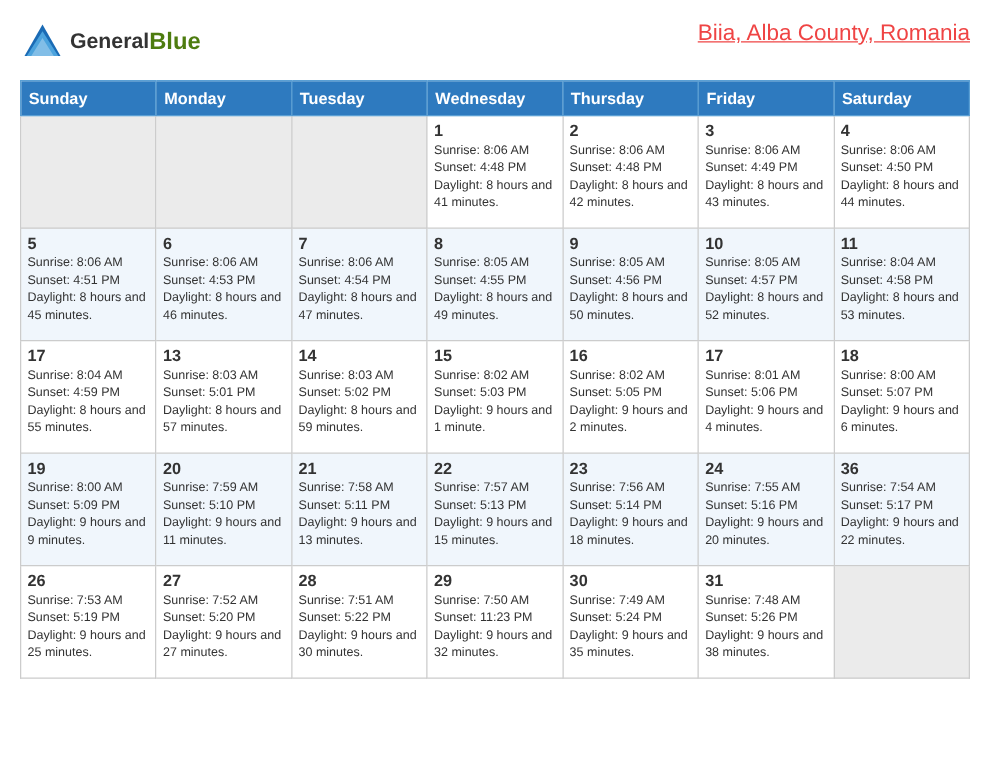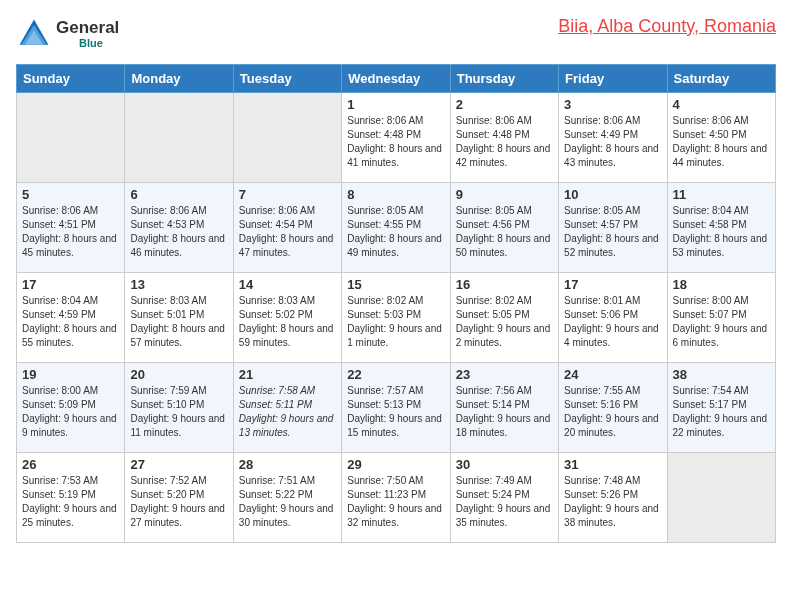--- a/index.html
+++ b/index.html
@@ -16,21 +16,21 @@
       align-items: flex-start;
       margin-bottom: 12px;
     }
     .logo {
       display: flex;
       align-items: center;
       gap: 4px;
     }
     .logo-text {
       display: flex;
-      flex-direction: column;
+      flex-direction: row;
       line-height: 1.1;
     }
     .logo-icon {
       width: 36px;
       height: 36px;
     }
     .title-block {
       text-align: right;
     }
     .cal-title {
@@ -94,21 +94,21 @@
 
 <div class="header">
   <div class="logo">
     <svg class="logo-icon" viewBox="0 0 40 40">
       <polygon points="20,4 36,32 4,32" fill="#1a6bb5"></polygon>
       <polygon points="20,10 34,32 6,32" fill="#4ca3dd"></polygon>
       <polygon points="20,16 30,32 10,32" fill="#fff" opacity="0.3"></polygon>
     </svg>
     <div class="logo-text">
       <span style="font-size:17px;font-weight:bold;color:#333;">General</span>
-      <span style="font-size:11px;font-weight:bold;color:#0f766e;margin-left:23px;">Blue</span>
+      <span style="font-size:19px;font-weight:bold;color:#4d7c0f;">Blue</span>
     </div>
   </div>
   <div class="title-block">
     <div class="cal-subtitle">Biia, Alba County, Romania</div>
   </div>
 </div>
 
 <table>
   <thead>
     <tr>
@@ -247,21 +247,21 @@
 Daylight: 9 hours and 9 minutes.</div>
         </td>
         <td>
           <div class="day-num">20</div>
           <div class="day-info" style="white-space: pre-line;">Sunrise: 7:59 AM
 Sunset: 5:10 PM
 Daylight: 9 hours and 11 minutes.</div>
         </td>
         <td>
           <div class="day-num">21</div>
-          <div class="day-info" style="white-space: pre-line; font-style: italic;">Sunrise: 7:58 AM
+          <div class="day-info" style="white-space: pre-line;">Sunrise: 7:58 AM
 Sunset: 5:11 PM
 Daylight: 9 hours and 13 minutes.</div>
         </td>
         <td>
           <div class="day-num">22</div>
           <div class="day-info" style="white-space: pre-line;">Sunrise: 7:57 AM
 Sunset: 5:13 PM
 Daylight: 9 hours and 15 minutes.</div>
         </td>
         <td>
@@ -270,21 +270,21 @@
 Sunset: 5:14 PM
 Daylight: 9 hours and 18 minutes.</div>
         </td>
         <td>
           <div class="day-num">24</div>
           <div class="day-info" style="white-space: pre-line;">Sunrise: 7:55 AM
 Sunset: 5:16 PM
 Daylight: 9 hours and 20 minutes.</div>
         </td>
         <td>
-          <div class="day-num">38</div>
+          <div class="day-num">36</div>
           <div class="day-info" style="white-space: pre-line;">Sunrise: 7:54 AM
 Sunset: 5:17 PM
 Daylight: 9 hours and 22 minutes.</div>
         </td>
       </tr>
       <tr>
         <td>
           <div class="day-num">26</div>
           <div class="day-info" style="white-space: pre-line;">Sunrise: 7:53 AM
 Sunset: 5:19 PM

